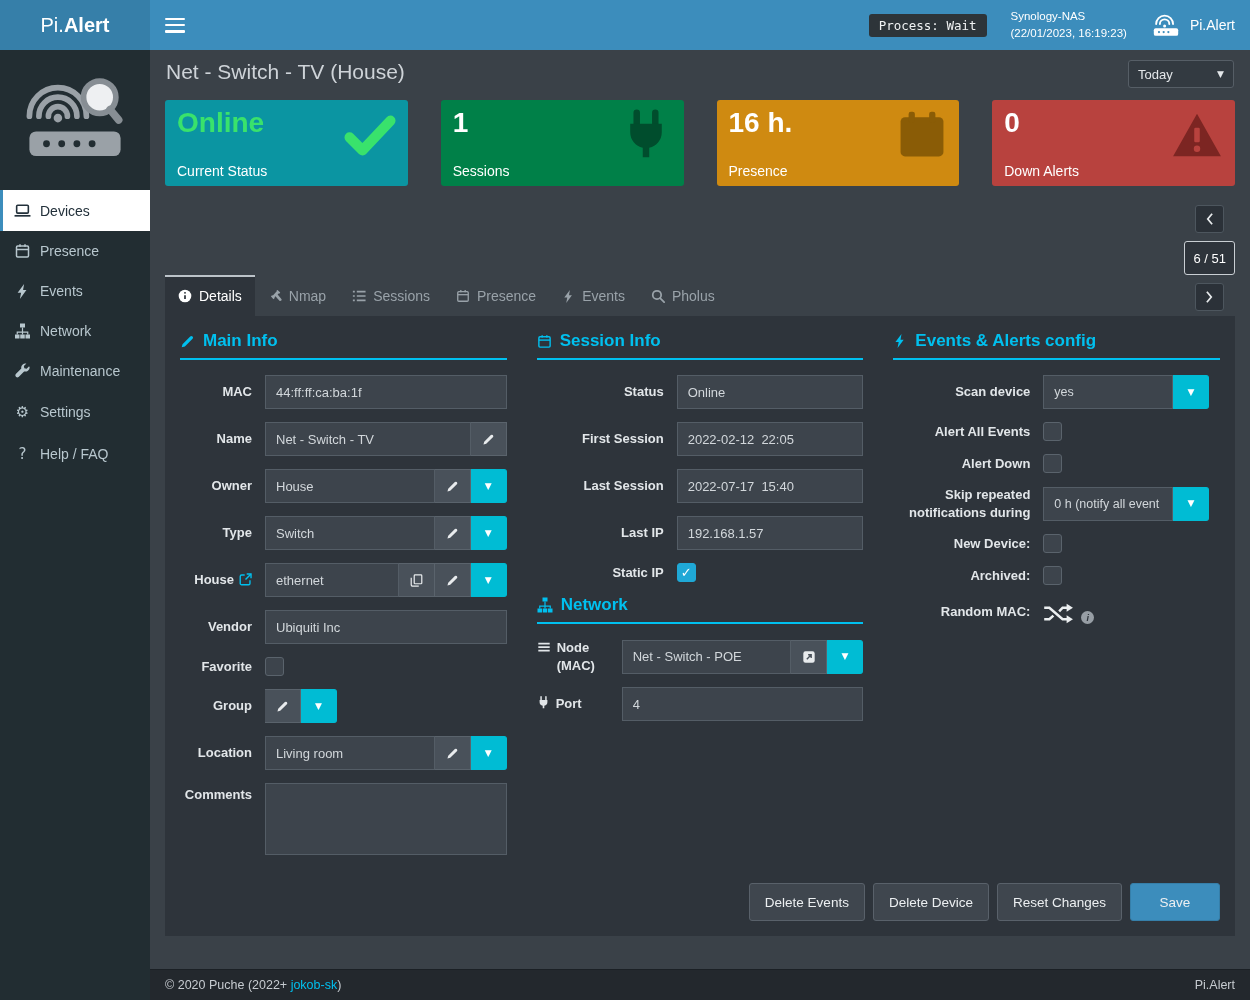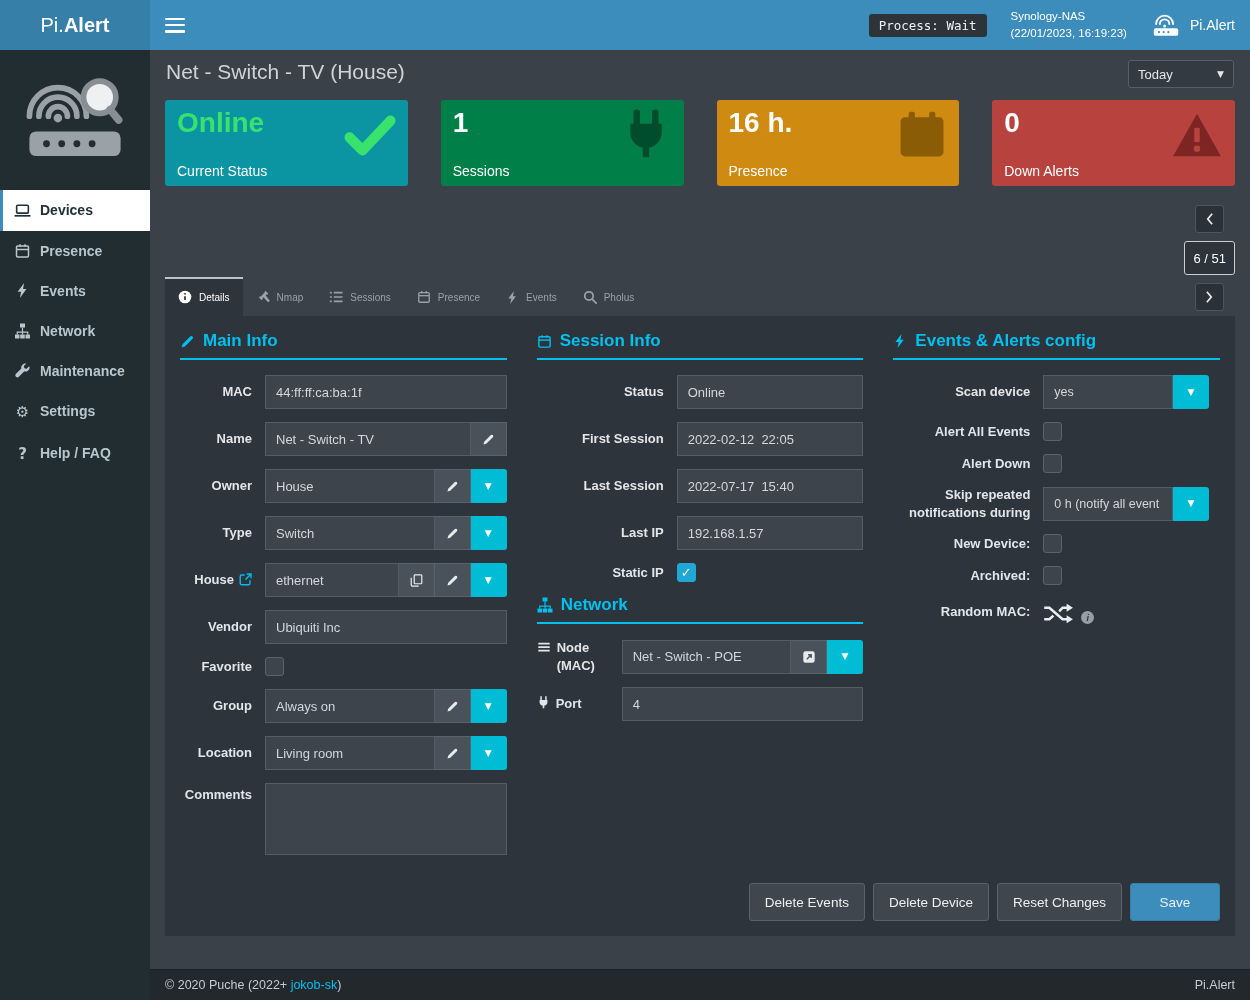--- a/index.html
+++ b/index.html
@@ -18,21 +18,21 @@
   .hamburger span { height:2.5px; background:#fff; border-radius:1px; }
   .nav-right { margin-left:auto; display:flex; align-items:center; gap:24px; }
   .process-badge { background:#2d3439; color:#f0f2f3; font-family:"DejaVu Sans Mono","Liberation Mono",monospace; font-size:12.5px; padding:4px 10px; border-radius:3px; }
   .nas-info { color:#fff; font-size:11.5px; line-height:1.45; }
   .nav-brand { display:flex; align-items:center; gap:9px; color:#fff; font-size:14px; cursor:pointer; }
 
   
   .wrapper { display:flex; height:950px; }
   .sidebar { width:150px; background:#222d32; flex:none; }
   .sidebar-logo { height:140px; display:flex; align-items:center; justify-content:center; }
-  .menu-item { display:flex; gap:9px; padding:12px 8px 12px 11px; font-size:14px; color:#b8c7ce; border-left:3px solid transparent; cursor:pointer;font-weight:bold; }
+  .menu-item { display:flex; align-items:center; gap:9px; padding:12px 8px 12px 11px; font-size:14px; color:#b8c7ce; border-left:3px solid transparent; cursor:pointer; }
   .menu-item .i { width:17px; color:inherit; }
   .menu-item.active { background:#ffffff; color:#22303a; border-left-color:#3c8dbc; }
   .menu-glyph { font-family:"DejaVu Sans",sans-serif; font-size:15px; width:17px; text-align:center; flex:none; }
 
   .main { flex:1; display:flex; flex-direction:column; min-width:0; }
   .content { flex:1; padding:8px 15px 0; }
 
   .page-header { display:flex; align-items:flex-start; justify-content:space-between; margin:2px 1px 12px; }
   .page-title { font-size:21px; font-weight:normal; color:#ced3d8; }
   .select-today { width:106px; height:28px; background:#333a41; border:1px solid #565e66; border-radius:3px; display:flex; align-items:center; justify-content:space-between; padding:0 9px; font-size:13px; color:#e4e7ea; cursor:pointer; }
@@ -41,21 +41,21 @@
   
   .cards { display:flex; gap:33px; margin-bottom:19px; }
   .card { flex:1; height:86px; border-radius:3px; position:relative; padding:7px 12px; color:#fff; overflow:hidden; }
   .card-value { font-size:28px; font-weight:bold; line-height:1.15; }
   .card-label { position:absolute; left:12px; bottom:7px; font-size:14px; }
   .card-icon { position:absolute; right:12px; top:15px; }
 
   
   .tabs-row { display:flex; align-items:center; justify-content:space-between; min-height:46px; }
   .tabs { display:flex; align-self:flex-end; }
-  .tab { display:flex; align-items:center; gap:7px; padding:11px 13px 12px; font-size:10px; color:#99a2a9; cursor:pointer; border-top:2px solid transparent;margin-top:31px; }
+  .tab { display:flex; align-items:center; gap:7px; padding:11px 13px 12px; font-size:14px; color:#99a2a9; cursor:pointer; border-top:2px solid transparent;margin-top:31px; }
   .tab .i { color:inherit; }
   .tab.active { background:#2e343b; color:#fff; border-top-color:#bcc3c9; }
   .pager { display:flex; align-items:center; gap:8px; padding-bottom:5px;flex-direction:column; }
   .pager-btn { width:29px; height:28px; background:#2b3138; border:1px solid #4d565e; border-radius:3px; display:flex; align-items:center; justify-content:center; color:#e6e9eb; cursor:pointer; }
   .pager-count { min-width:46px; height:34px; background:#2e343b; border:1px solid #c9ced3; border-radius:3px; color:#fff; font-size:13px; display:flex; align-items:center; justify-content:center; padding:0 8px; }
 
   
   .panel { background:#2e343b; padding:15px; display:flex; flex-direction:column; }
   .columns { display:flex; gap:30px; }
   .col { flex:1; min-width:0; }
@@ -484,21 +484,20 @@
             <div class="field">
               <div class="field-label">Favorite</div>
               <div class="field-control">
                   <div class="checkbox"></div>
                 </div>
             </div>
 
             <div class="field">
               <div class="field-label">Group</div>
               <div class="field-control">
-                <div class="input">Always on</div>
                 <button class="btn-sq">
                     <svg class="i" width="13" height="13" viewBox="0 0 16 16">
                       <use href="#i-pencil"></use>
                     </svg>
                   </button>
                 <button class="btn-sq cyan">
                     <span class="caret">▼</span>
                   </button>
               </div>
             </div>

